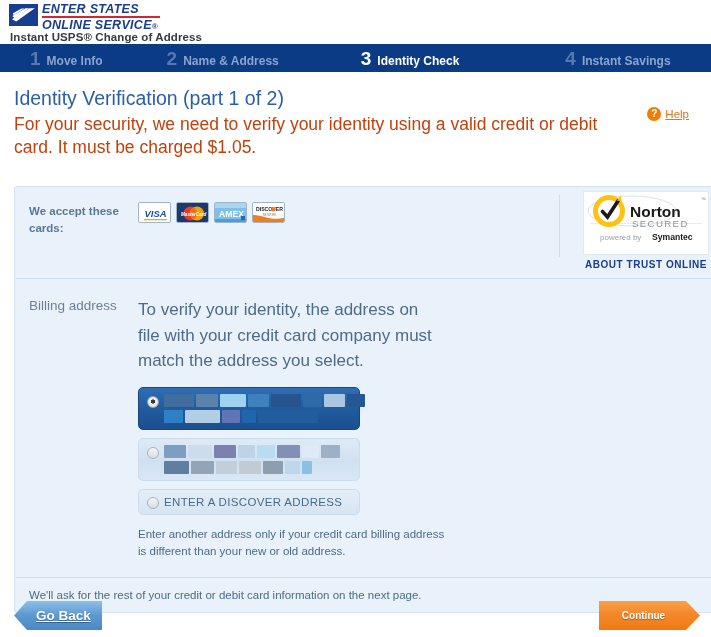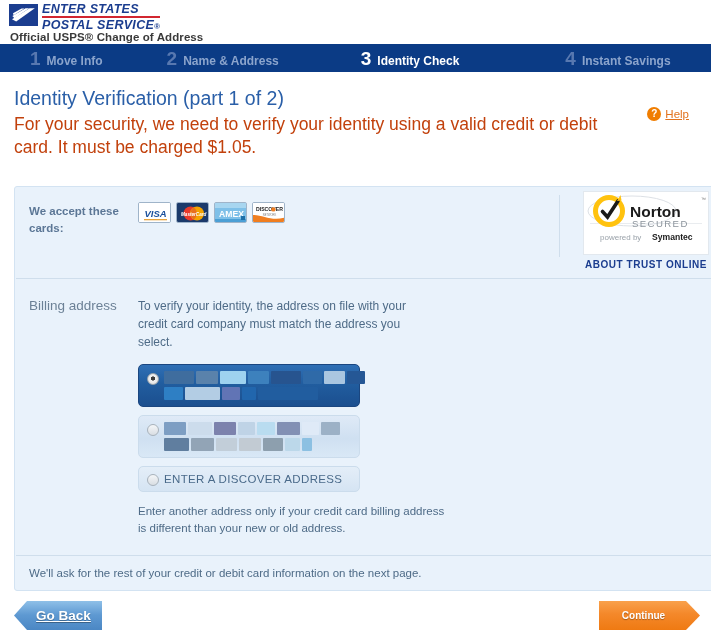--- a/index.html
+++ b/index.html
@@ -244,21 +244,21 @@
     color: #6c8196;
     line-height: 1.32;
     box-sizing: border-box;
     flex: 0 0 auto;
   }
   .billing-main {
     padding: 18px 0 0 7px;
     flex: 1 1 auto;
   }
   .verify-text {
-    font-size: 12px;
+    font-size: 17px;
     color: #4e6b87;
     line-height: 1.5;
     max-width: 300px;
     margin: 0;
   }
 
   .options {
     margin-top: 13px;
   }
   .opt {
@@ -390,24 +390,24 @@
       <svg width="29" height="22" viewBox="0 0 29 22">
         <rect width="29" height="22" fill="#1b3d8f"></rect>
         <path d="M3 15.2 L20.5 4.2 L25.8 4.2 L7.2 17.6 Z" fill="#ffffff"></path>
         <path d="M3.4 12.1 L16.5 4.3 L20.2 4.3 L5.4 14.3 Z" fill="#ffffff"></path>
         <path d="M4 9.2 L12.6 4.4 L15.4 4.4 L4.6 11.2 Z" fill="#ffffff"></path>
       </svg>
     </div>
     <div class="logo-words">
       <span class="logo-l1">ENTER STATES</span>
       <div class="logo-rule"></div>
-      <span class="logo-l2"><span>POSTAL SERVICE</span><span style="font-size:8px;">®</span></span>
+      <span class="logo-l2"><span>ONLINE SERVICE</span><span style="font-size:8px;">®</span></span>
     </div>
   </div>
-  <div class="official">Official USPS® Change of Address</div>
+  <div class="official">Instant USPS® Change of Address</div>
 </div>
 
 <div class="stepbar">
   <div class="step inactive step-s1">
     <span class="num">1</span>
     <span class="lbl">Move Info</span>
   </div>
   <div class="step inactive step-s2">
     <span class="num">2</span>
     <span class="lbl">Name &amp; Address</span>

